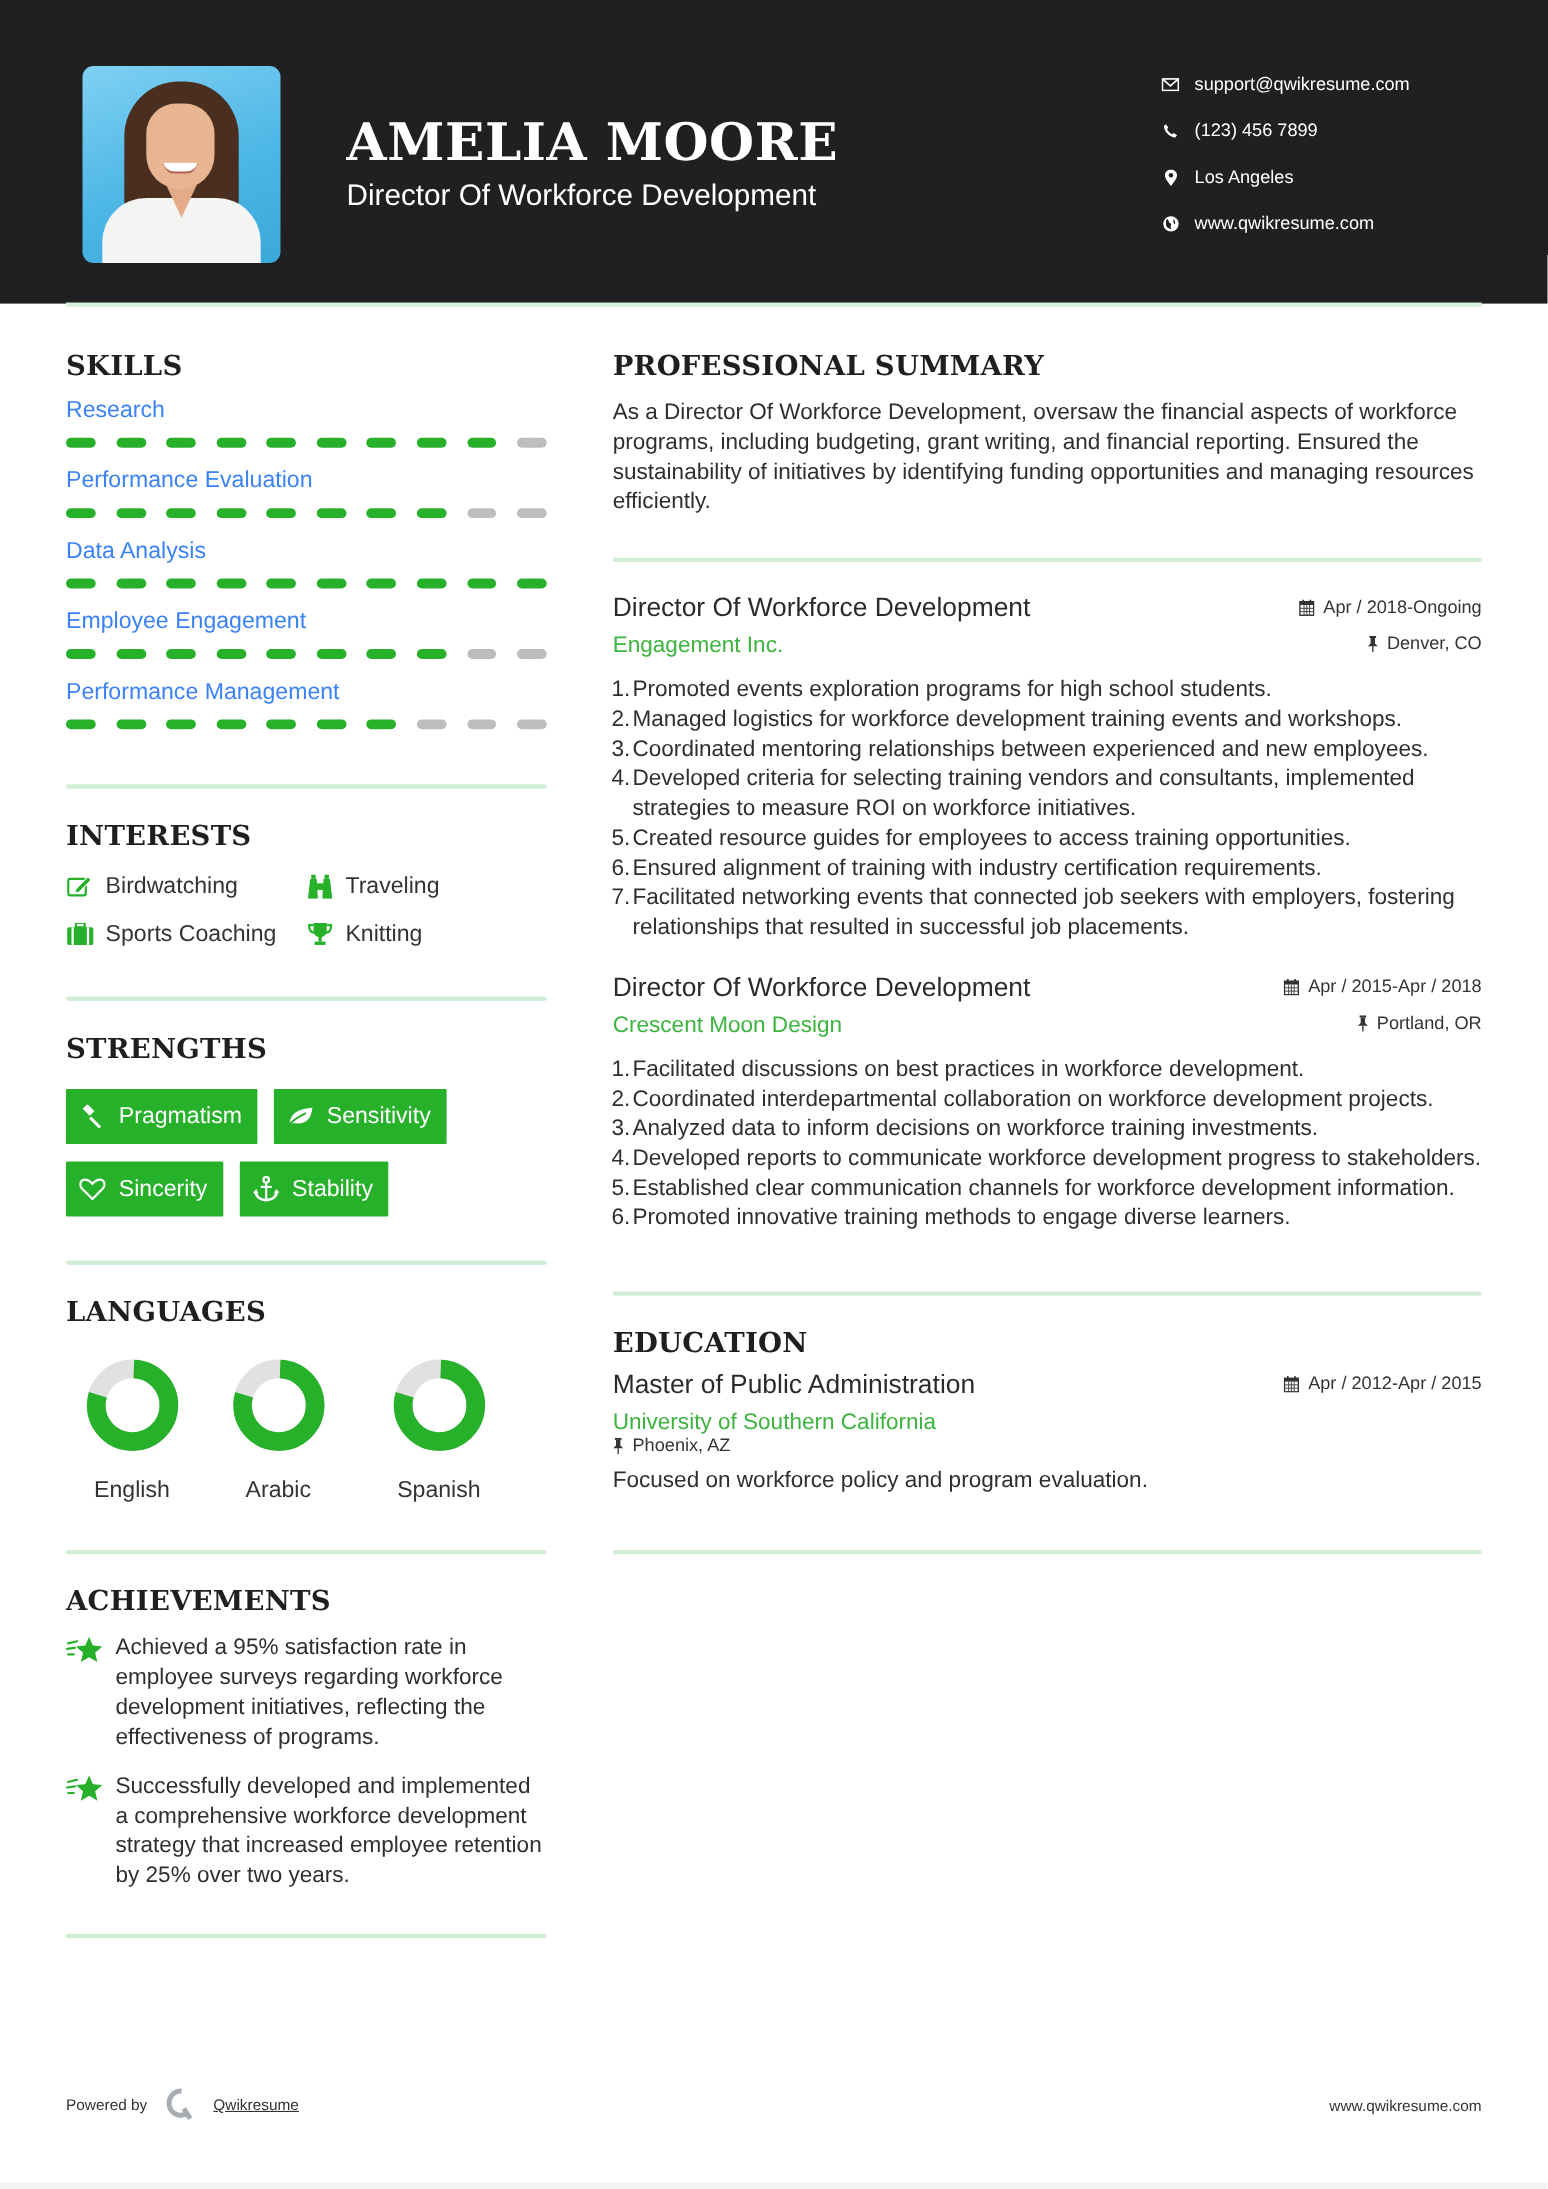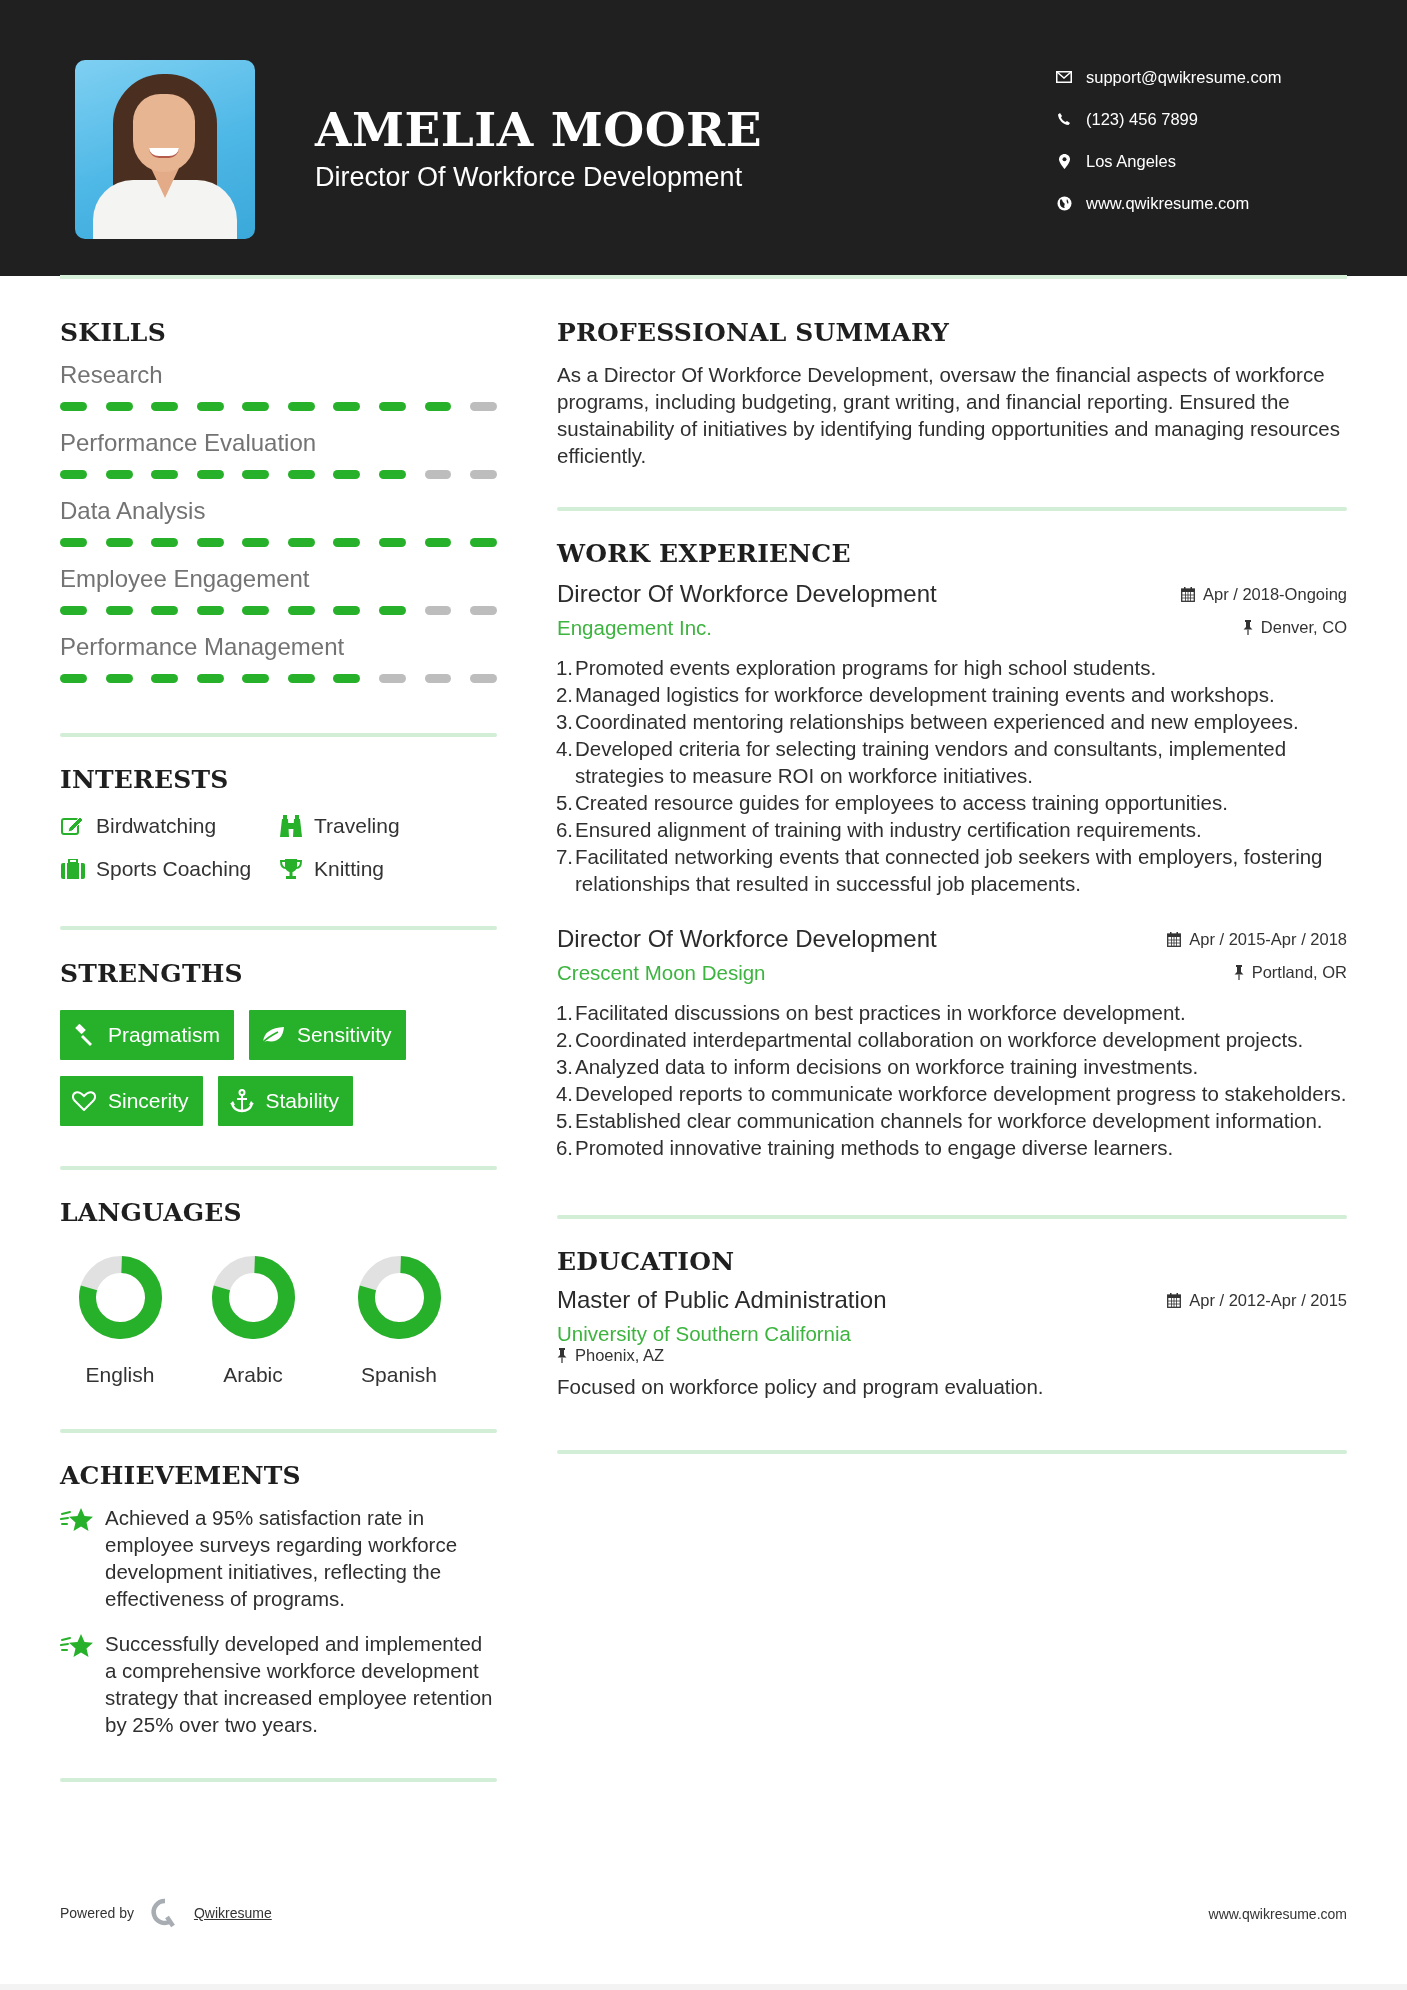--- a/index.html
+++ b/index.html
@@ -22,21 +22,21 @@
   .contact-row { display: flex; align-items: center; height: 42px; }
   .contact-icon { width: 28px; display: inline-flex; justify-content: center; align-items: center; color: #ffffff; font-size: 15px; margin-right: 8px; }
   .contact-text { color: #ffffff; font-size: 16.5px; }
 
   .left { position: absolute; left: 60px; top: 318px; width: 437px; }
   .right { position: absolute; left: 557px; top: 318px; width: 790px; }
 
   .section-title { font-family: "DejaVu Serif", "Liberation Serif", serif; font-weight: bold; font-size: 25px; color: #1f1f1f; letter-spacing: 0.2px; }
   .divider { height: 4px; background: #d3eed6; border-radius: 2px; }
 
-  .skill-label { font-size: 24px; color: #737373; margin-top: 18px; }
+  .skill-label { font-size: 21px; color: #3b82f6; margin-top: 18px; }
   .skill-bar { display: flex; gap: 18.6px; margin-top: 13px; }
   .seg { width: 27px; height: 9px; border-radius: 5px; background: #bdbdbd; }
   .seg.on { background: #27b12a; }
 
   .interests { display: grid; grid-template-columns: 218px 200px; row-gap: 19px; margin-top: 20px; }
   .interest { display: flex; align-items: center; font-size: 21px; color: #333; }
   .interest .ico { width: 26px; height: 24px; margin-right: 10px; display: inline-flex; align-items: center; justify-content: center; }
 
   .strengths { display: flex; flex-wrap: wrap; gap: 16px 15px; margin-top: 22px; width: 420px; }
   .chip { display: inline-flex; align-items: center; height: 50px; padding: 0 14px 0 12px; background: #27b12a; color: #ffffff; font-size: 21px; border-radius: 1px; }
@@ -343,21 +343,20 @@
 </div>
 
 <div class="right">
   <section>
     <div class="section-title">PROFESSIONAL SUMMARY</div>
     <p class="summary">As a Director Of Workforce Development, oversaw the financial aspects of workforce programs, including budgeting, grant writing, and financial reporting. Ensured the sustainability of initiatives by identifying funding opportunities and managing resources efficiently.</p>
   </section>
   <div class="divider" style="margin-top:38px;"></div>
 
   <section style="margin-top:28px;">
-    <div class="section-title">WORK EXPERIENCE</div>
     <div id="jobs">
         <div style="margin-top: 12px;">
           <div class="job-head">
        <span class="job-title">Director Of Workforce Development</span>
        <span class="job-meta">
          <span class="ico">
                 <svg width="14" height="15" viewBox="0 0 14 15">
                   <rect x="0.7" y="2" width="12.6" height="12.3" fill="none" stroke="#333" stroke-width="1.3"></rect>
                   <rect x="0.7" y="2" width="12.6" height="3" fill="#333"></rect>
                   <rect x="3" y="0" width="1.5" height="3" fill="#333"></rect>

